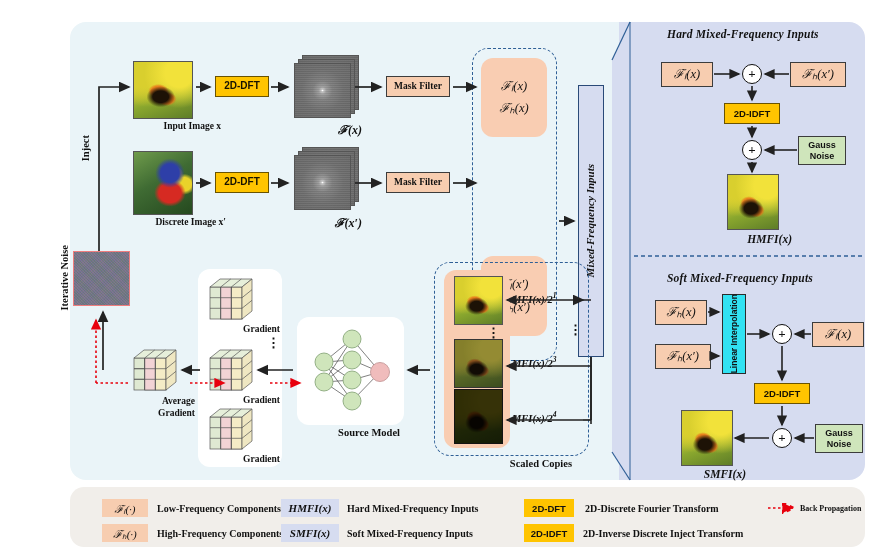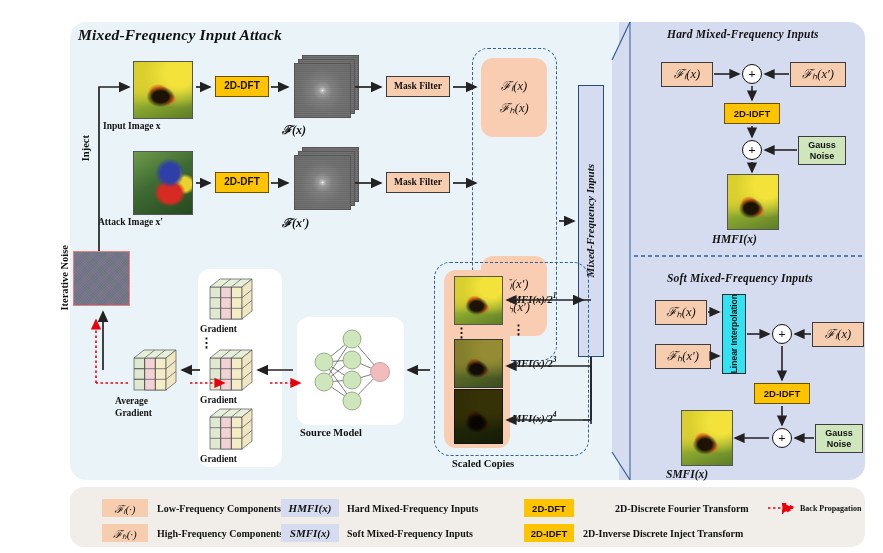--- a/index.html
+++ b/index.html
@@ -27,21 +27,21 @@
           font-family:"Liberation Sans",sans-serif;color:#161200;}
   .peach{background:#f7cdb0;border:1px solid #3c3c3c;color:#111;}
   .peach-round{background:#f9cdb2;border:0;border-radius:12px;}
   .green{background:#cfe5bb;border:1px solid #3c3c3c;font-weight:bold;
          font-family:"Liberation Sans",sans-serif;}
   .cyan{background:#31e2f2;border:1px solid #2b2b2b;}
   .whitecard{background:#fff;border-radius:12px;}
   .dashbox{position:absolute;box-sizing:border-box;border:1.6px dashed #2f5f96;
            border-radius:16px;}
 
-  .cap{position:absolute;font-weight:bold;font-size:9.5px;text-align:left;
+  .cap{position:absolute;font-weight:bold;font-size:9.5px;text-align:right;
        font-family:"Liberation Serif",serif;}
   .mathi{font-style:italic;}
 
   .vlabel{position:absolute;font-weight:bold;writing-mode:vertical-rl;
           transform:rotate(180deg);white-space:nowrap;}
 
   .img{position:absolute;background-size:cover;background-position:center;}
   .imgborder{border:1px solid #555;}
 
   
@@ -93,21 +93,20 @@
 
   <svg class="overlay">
     <polygon points="612,60 630,22 630,480 612,452" fill="#d6dcf0" stroke="none"></polygon>
     <line x1="612" y1="60" x2="630" y2="22" stroke="#2f5f96" stroke-width="1.2"></line>
     <line x1="612" y1="452" x2="630" y2="480" stroke="#2f5f96" stroke-width="1.2"></line>
     <line x1="630" y1="22" x2="630" y2="480" stroke="#2f5f96" stroke-width="1"></line>
 
     <line x1="634" y1="256" x2="862" y2="256" stroke="#2f5f96" stroke-width="1.4" stroke-dasharray="4,3"></line>
   </svg>
 
-  <div class="ttl" id="title-left">Mixed-Frequency Input Attack</div>
   <div class="ttl" id="title-hard">Hard Mixed-Frequency Inputs</div>
   <div class="ttl" id="title-soft">Soft Mixed-Frequency Inputs</div>
 
   <div class="img butterfly imgborder" style="left:133px;top:61px;width:58px;height:56px;"></div>
   <div class="cap" style="left:103px;top:121px;width:118px;">Input Image  x</div>
 
   <div class="box yellow" style="left:215px;top:76px;width:54px;height:21px;font-size:10px;">2D-DFT</div>
 
   <div class="img spectrum imgborder" style="left:302px;top:55px;width:55px;height:53px;"></div>
   <div class="img spectrum imgborder" style="left:298px;top:59px;width:55px;height:53px;"></div>
@@ -116,21 +115,21 @@
 
   <div class="box peach" style="left:386px;top:76px;width:64px;height:21px;font-size:9.5px;font-weight:bold;">Mask Filter</div>
 
   <div class="dashbox" style="left:472px;top:48px;width:85px;height:313px;"></div>
   <div class="box peach-round" style="left:481px;top:58px;width:66px;height:79px;flex-direction:column;gap:9px;">
      <span class="mathi" style="font-size:12.5px;">ℱₗ(x)</span>
      <span class="mathi" style="font-size:12.5px;">ℱₕ(x)</span>
   </div>
 
   <div class="img parrot imgborder" style="left:133px;top:151px;width:58px;height:62px;"></div>
-  <div class="cap" style="left:98px;top:217px;width:128px;">Attack Image x′</div>
+  <div class="cap" style="left:98px;top:217px;width:128px;">Discrete Image x′</div>
 
   <div class="box yellow" style="left:215px;top:172px;width:54px;height:21px;font-size:10px;">2D-DFT</div>
 
   <div class="img spectrum imgborder" style="left:302px;top:147px;width:55px;height:53px;"></div>
   <div class="img spectrum imgborder" style="left:298px;top:151px;width:55px;height:53px;"></div>
   <div class="img spectrum imgborder" style="left:294px;top:155px;width:55px;height:53px;"></div>
   <div class="cap mathi" style="left:282px;top:214px;width:80px;font-size:12px;">ℱ(x′)</div>
 
   <div class="box peach" style="left:386px;top:172px;width:64px;height:21px;font-size:9.5px;font-weight:bold;">Mask Filter</div>
 
@@ -414,21 +413,21 @@
   <div class="lg-sw lg-peach mathi" style="left:102px;top:524px;width:46px;height:18px;">ℱₕ(·)</div>
   <div class="lg-txt" style="left:157px;top:528px;">High-Frequency Components</div>
 
   <div class="lg-sw lg-blue mathi" style="left:281px;top:499px;width:58px;height:18px;font-weight:bold;">HMFI(x)</div>
   <div class="lg-txt" style="left:347px;top:503px;">Hard Mixed-Frequency Inputs</div>
 
   <div class="lg-sw lg-blue mathi" style="left:281px;top:524px;width:58px;height:18px;font-weight:bold;">SMFI(x)</div>
   <div class="lg-txt" style="left:347px;top:528px;">Soft Mixed-Frequency Inputs</div>
 
   <div class="lg-sw lg-yellow" style="left:524px;top:499px;width:50px;height:18px;">2D-DFT</div>
-  <div class="lg-txt" style="left:615px;top:503px;">2D-Discrete Fourier Transform</div>
+  <div class="lg-txt" style="left:585px;top:503px;">2D-Discrete Fourier Transform</div>
 
   <div class="lg-sw lg-yellow" style="left:524px;top:524px;width:50px;height:18px;">2D-IDFT</div>
   <div class="lg-txt" style="left:583px;top:528px;">2D-Inverse Discrete Inject Transform</div>
 
   <svg class="overlay">
     <g stroke="#e8000d" stroke-width="1.6" fill="none" stroke-dasharray="2.5,2.5" marker-end="url(#ahr2)">
       <defs>
         <marker id="ahr2" markerWidth="7" markerHeight="7" refX="6" refY="3.2" orient="auto" markerUnits="strokeWidth">
           <path d="M0,0 L7,3.2 L0,6.4 z" fill="#e8000d"></path>
         </marker>

